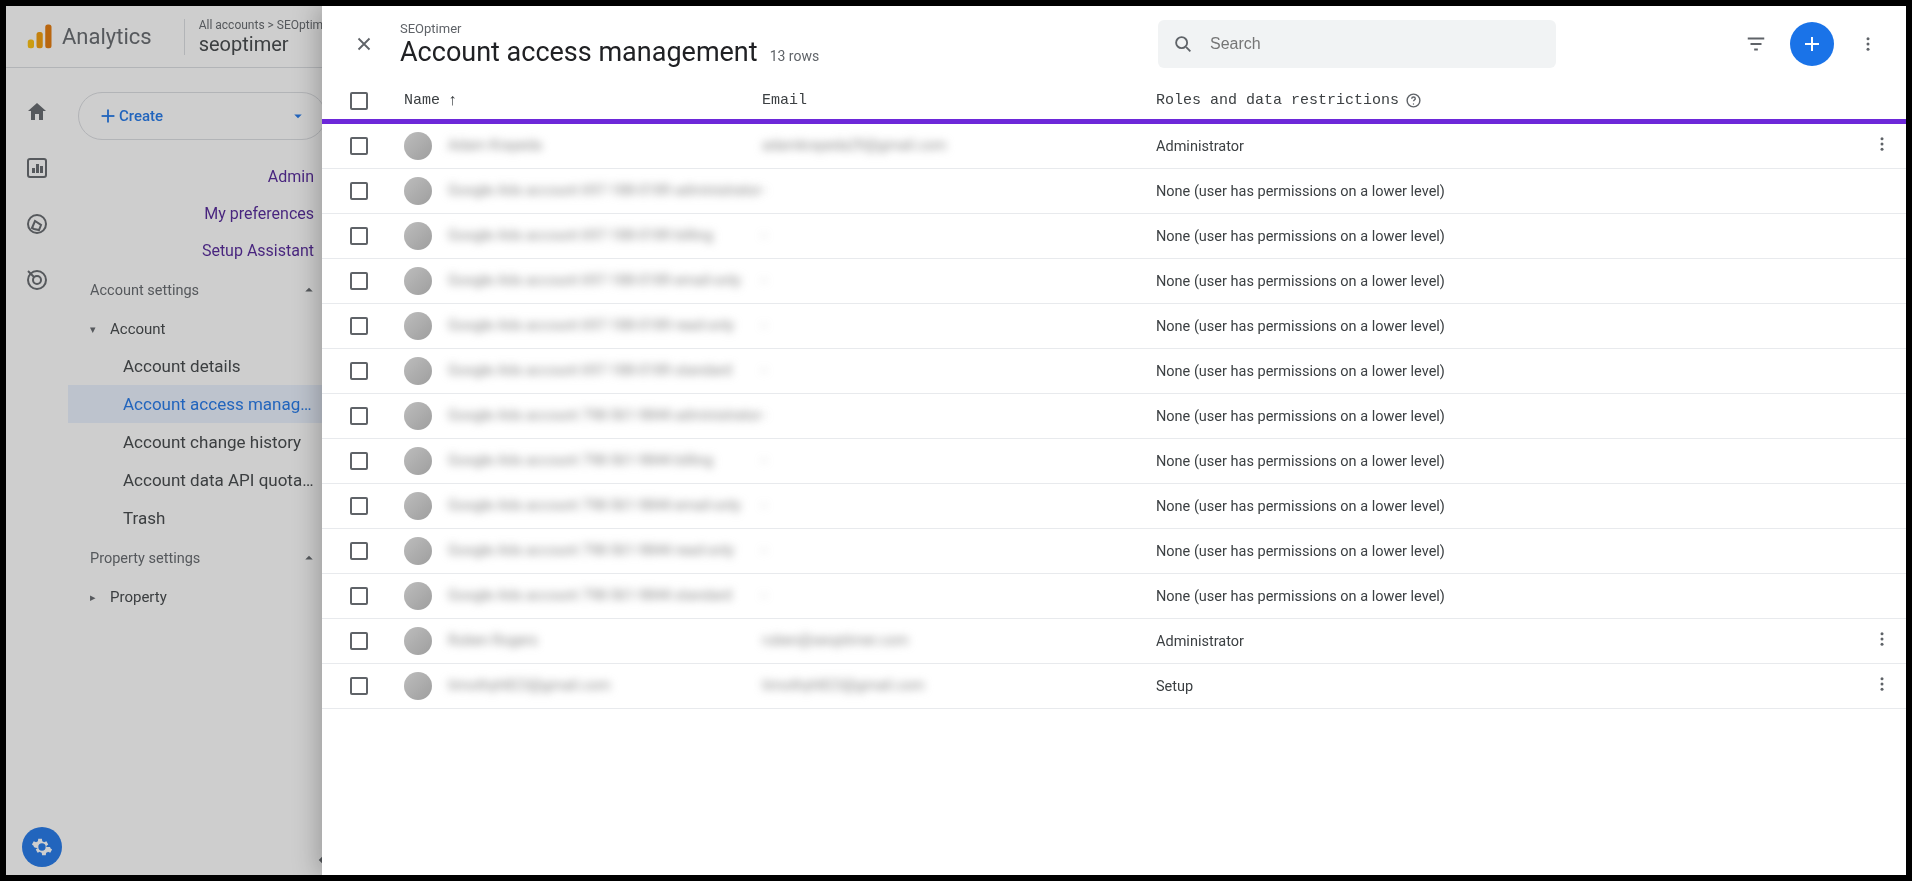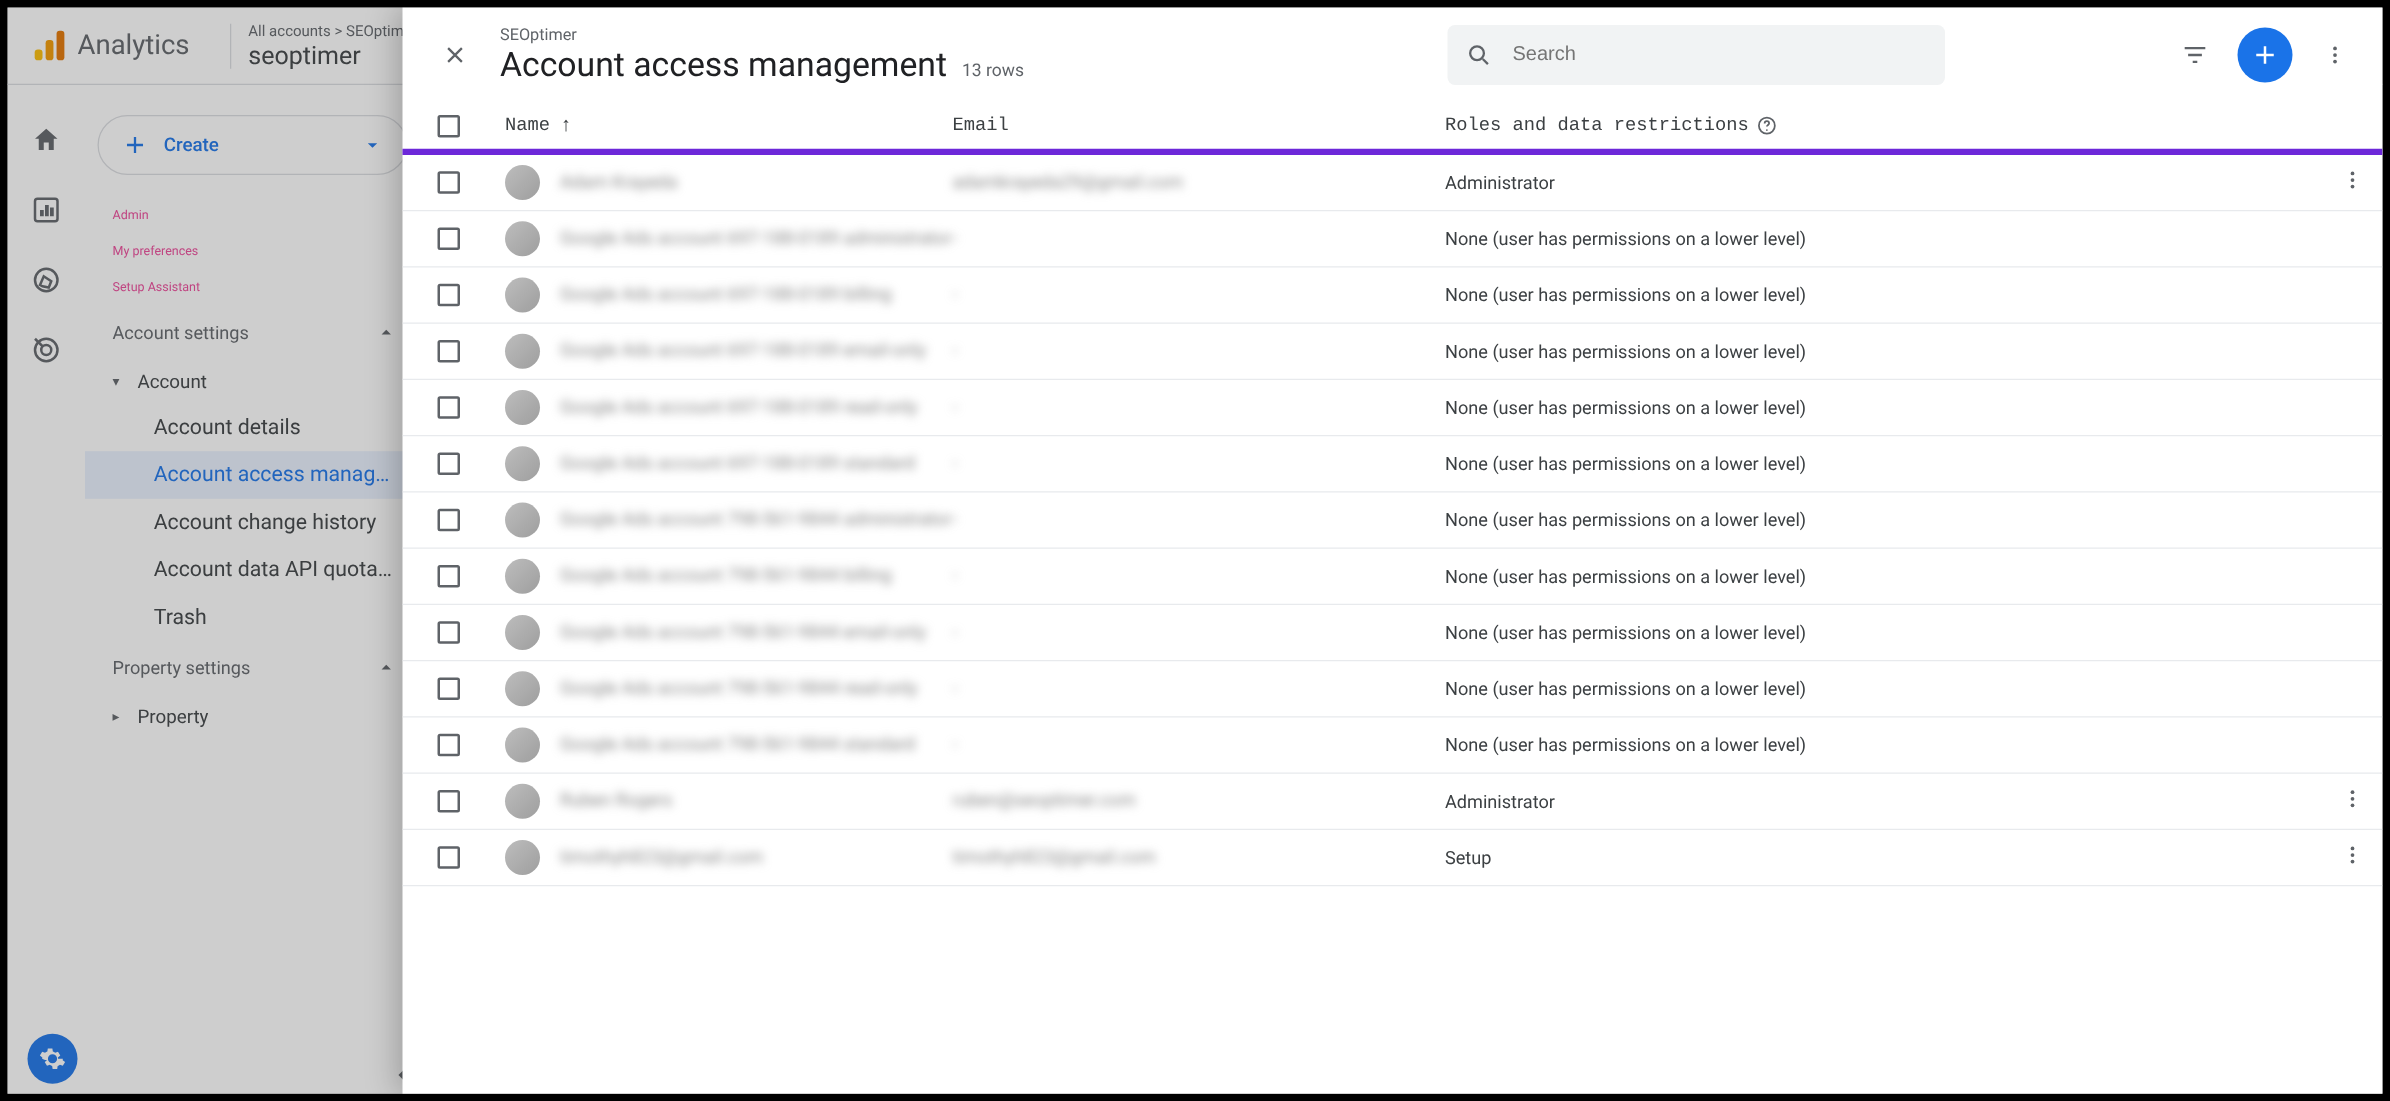--- a/index.html
+++ b/index.html
@@ -68,30 +68,29 @@
     display: flex; flex-direction: column;
     font-size: 15px; color: #3c4043;
   }
   .create-btn {
     margin: 0 10px 18px 10px;
     height: 48px;
     border: 1px solid #dadce0;
     border-radius: 28px;
     display: flex; align-items: center;
     padding: 0 18px;
-    gap: 12px;
     color: #1a73e8; font-weight: 500;
     background: #fff;
   }
   .create-btn .plus { width: 22px; height: 22px; }
   .create-btn .chev { margin-left: auto; width: 18px; height: 18px; }
 
   .sb-link {
     padding: 9px 22px;
-    font-size: 10px; color: #ec4899;
+    font-size: 16px; color: #4c1d95; text-align: right;
   }
   .sb-section {
     padding: 12px 18px 12px 22px;
     display: flex; align-items: center;
     color: #5f6368; font-size: 14.5px;
   }
   .sb-section .chev-sm { margin-left: auto; width: 18px; height: 18px; fill:#5f6368; }
   .sb-tree-item {
     padding: 9px 22px 9px 22px;
     display: flex; align-items: center;

